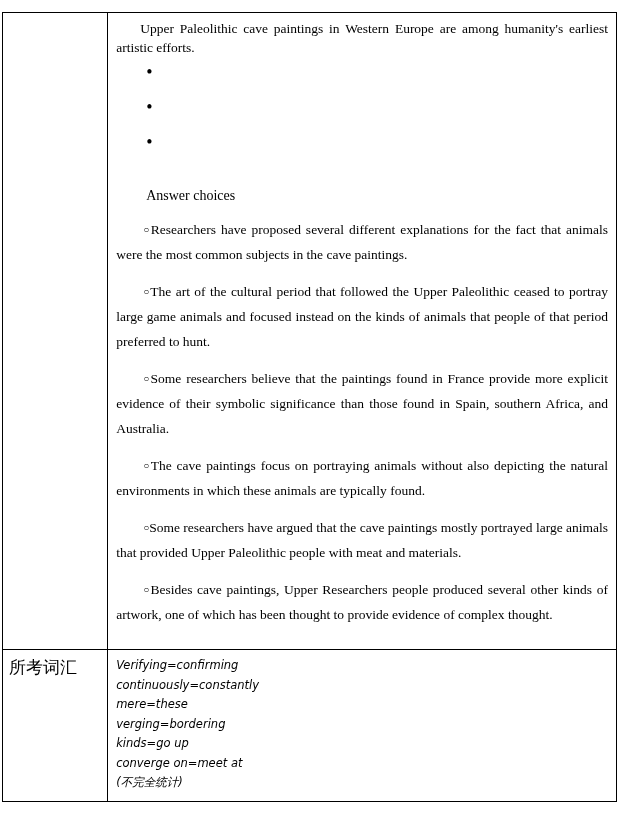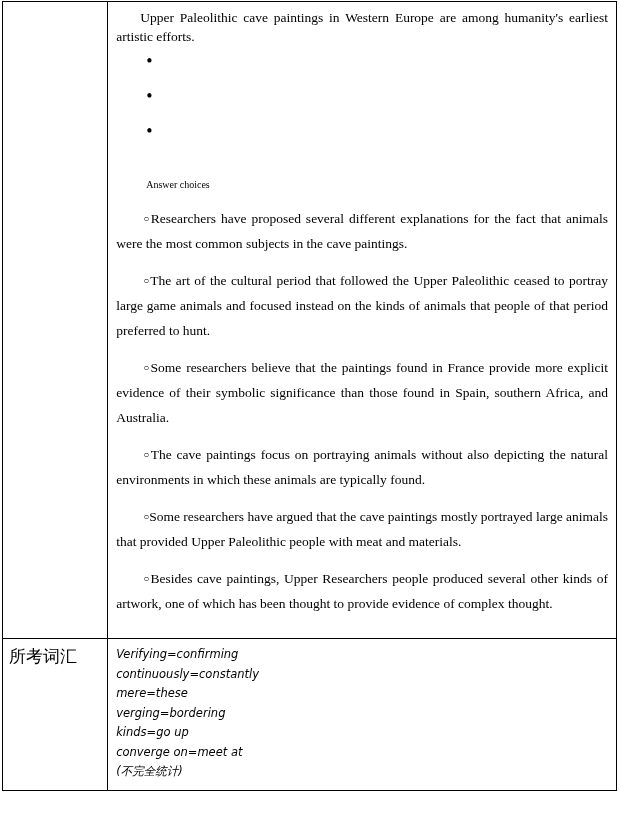--- a/index.html
+++ b/index.html
@@ -44,21 +44,21 @@
     width: 100%;
   }
   .header-rule-thin {
     height: 1px;
     background: #5a1d1d;
     width: 100%;
     margin-top: 2px;
   }
   
   .doc-table {
-    margin: 1px 0 0 2px;
+    margin: 12px 0 0 2px;
     width: 615px;
     border-collapse: collapse;
     table-layout: fixed;
   }
   .doc-table td {
     border: 1px solid #000000;
     vertical-align: top;
     padding: 0;
   }
   .col-label {
@@ -97,21 +97,21 @@
   }
   .bullet-list li::before {
     content: "\2022";
     position: absolute;
     left: 30px;
     top: -4px;
     font-size: 18px;
     line-height: 18px;
   }
   .answer-heading {
-    font-size: 10px;
+    font-size: 14px;
     line-height: 19px;
     margin: 0 0 12px 0;
     padding-left: 30px;
   }
   .choice {
     font-size: 13.5px;
     line-height: 25px;
     text-align: justify;
     margin: 0 0 12px 0;
     text-indent: 27px;

